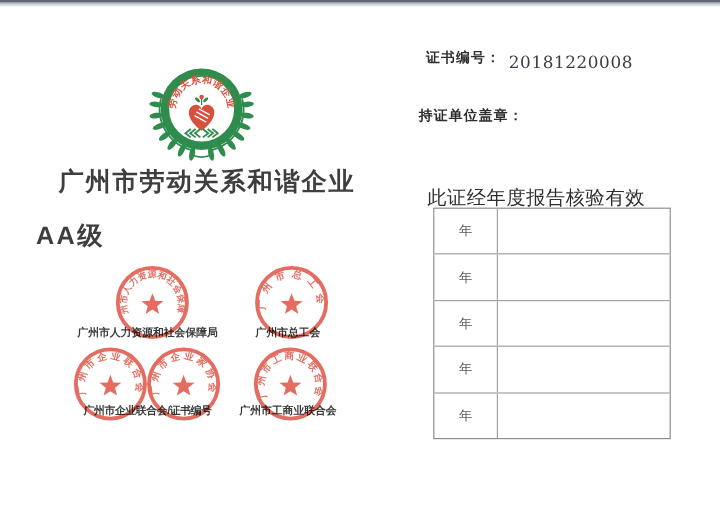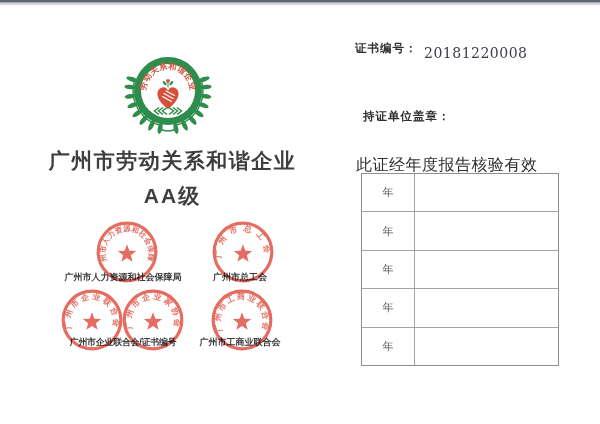--- a/index.html
+++ b/index.html
@@ -3,23 +3,23 @@
 <meta charset="utf-8">
 <style>
   html,body{margin:0;padding:0;background:#ffffff;}
   .page{position:relative;width:600px;height:424px;background:#ffffff;overflow:hidden;
         font-family:"Liberation Sans","DejaVu Sans",sans-serif;}
   .scan-edge{position:absolute;top:0;left:0;width:600px;height:6px;
         background:linear-gradient(#5d646c 0px,#5d646c 2px,#99a0a7 2px,#c7ccd1 3.5px,#ffffff 6px);}
 
   
   .logo{position:absolute;left:119px;top:51px;width:100px;height:90px;}
-  .title{position:absolute;left:30px;top:147px;width:285px;text-align:center;
+  .title{position:absolute;left:30px;top:137px;width:285px;text-align:center;
          font-size:21px;font-weight:700;color:#3e3e3e;letter-spacing:1.5px;}
-  .grade{position:absolute;left:30px;top:182px;width:285px;text-align:center;
+  .grade{position:absolute;left:30px;top:182px;width:285px;text-align:left;
          font-size:21px;font-weight:700;color:#3e3e3e;letter-spacing:2px;}
   .stamp{position:absolute;width:64px;height:64px;color:#df5244;opacity:.85;mix-blend-mode:multiply;}
   .stamp text{font-weight:700;}
   .s1{left:95px;top:220px;}
   .s2{left:211px;top:220px;}
   .s3a{left:60px;top:288px;}
   .s3b{left:121px;top:288px;}
   .s4{left:210px;top:288px;}
   .stamp-label{position:absolute;font-size:9px;font-weight:700;color:#3a3a3a;white-space:nowrap;}
   .l1{left:57px;top:271px;width:132px;text-align:center;}
@@ -27,21 +27,21 @@
   .l3{left:58px;top:336px;width:130px;text-align:center;letter-spacing:-0.3px;}
   .l4{left:198px;top:336px;width:84px;text-align:center;}
   .date{position:absolute;left:100px;top:356px;width:148px;text-align:center;
         font-size:10.5px;color:#4c4c4c;letter-spacing:1.5px;}
 
   
   .field-label{position:absolute;font-size:11.5px;font-weight:700;color:#2e2e2e;letter-spacing:1px;white-space:nowrap;}
   .cert-no-label{left:355px;top:41px;text-align:center;}
   .cert-no-value{position:absolute;left:424px;top:45px;font-family:"DejaVu Serif",serif;
         font-size:14px;color:#3c3c46;letter-spacing:.5px;}
-  .holder-label{left:363px;top:89px;margin-top:20px;}
+  .holder-label{left:349px;top:89px;}
   .holder-value{position:absolute;left:436px;top:95px;font-size:9px;color:#50505a;letter-spacing:.3px;}
   .verify-title{position:absolute;left:356px;top:155px;font-size:16px;font-weight:400;
         color:#2e2e2e;letter-spacing:.5px;}
   .year-table{position:absolute;left:361px;top:173px;width:198px;height:193px;
         border:1px solid #8f8f8f;box-sizing:border-box;display:flex;flex-direction:column;}
   .year-row{flex:1;display:flex;border-bottom:1px solid #a3a3a3;}
   .year-row:last-child{border-bottom:none;}
   .year-cell{width:52px;border-right:1px solid #a3a3a3;display:flex;align-items:center;
         justify-content:center;font-size:11px;color:#5a5a5a;}
   .blank-cell{flex:1;}

